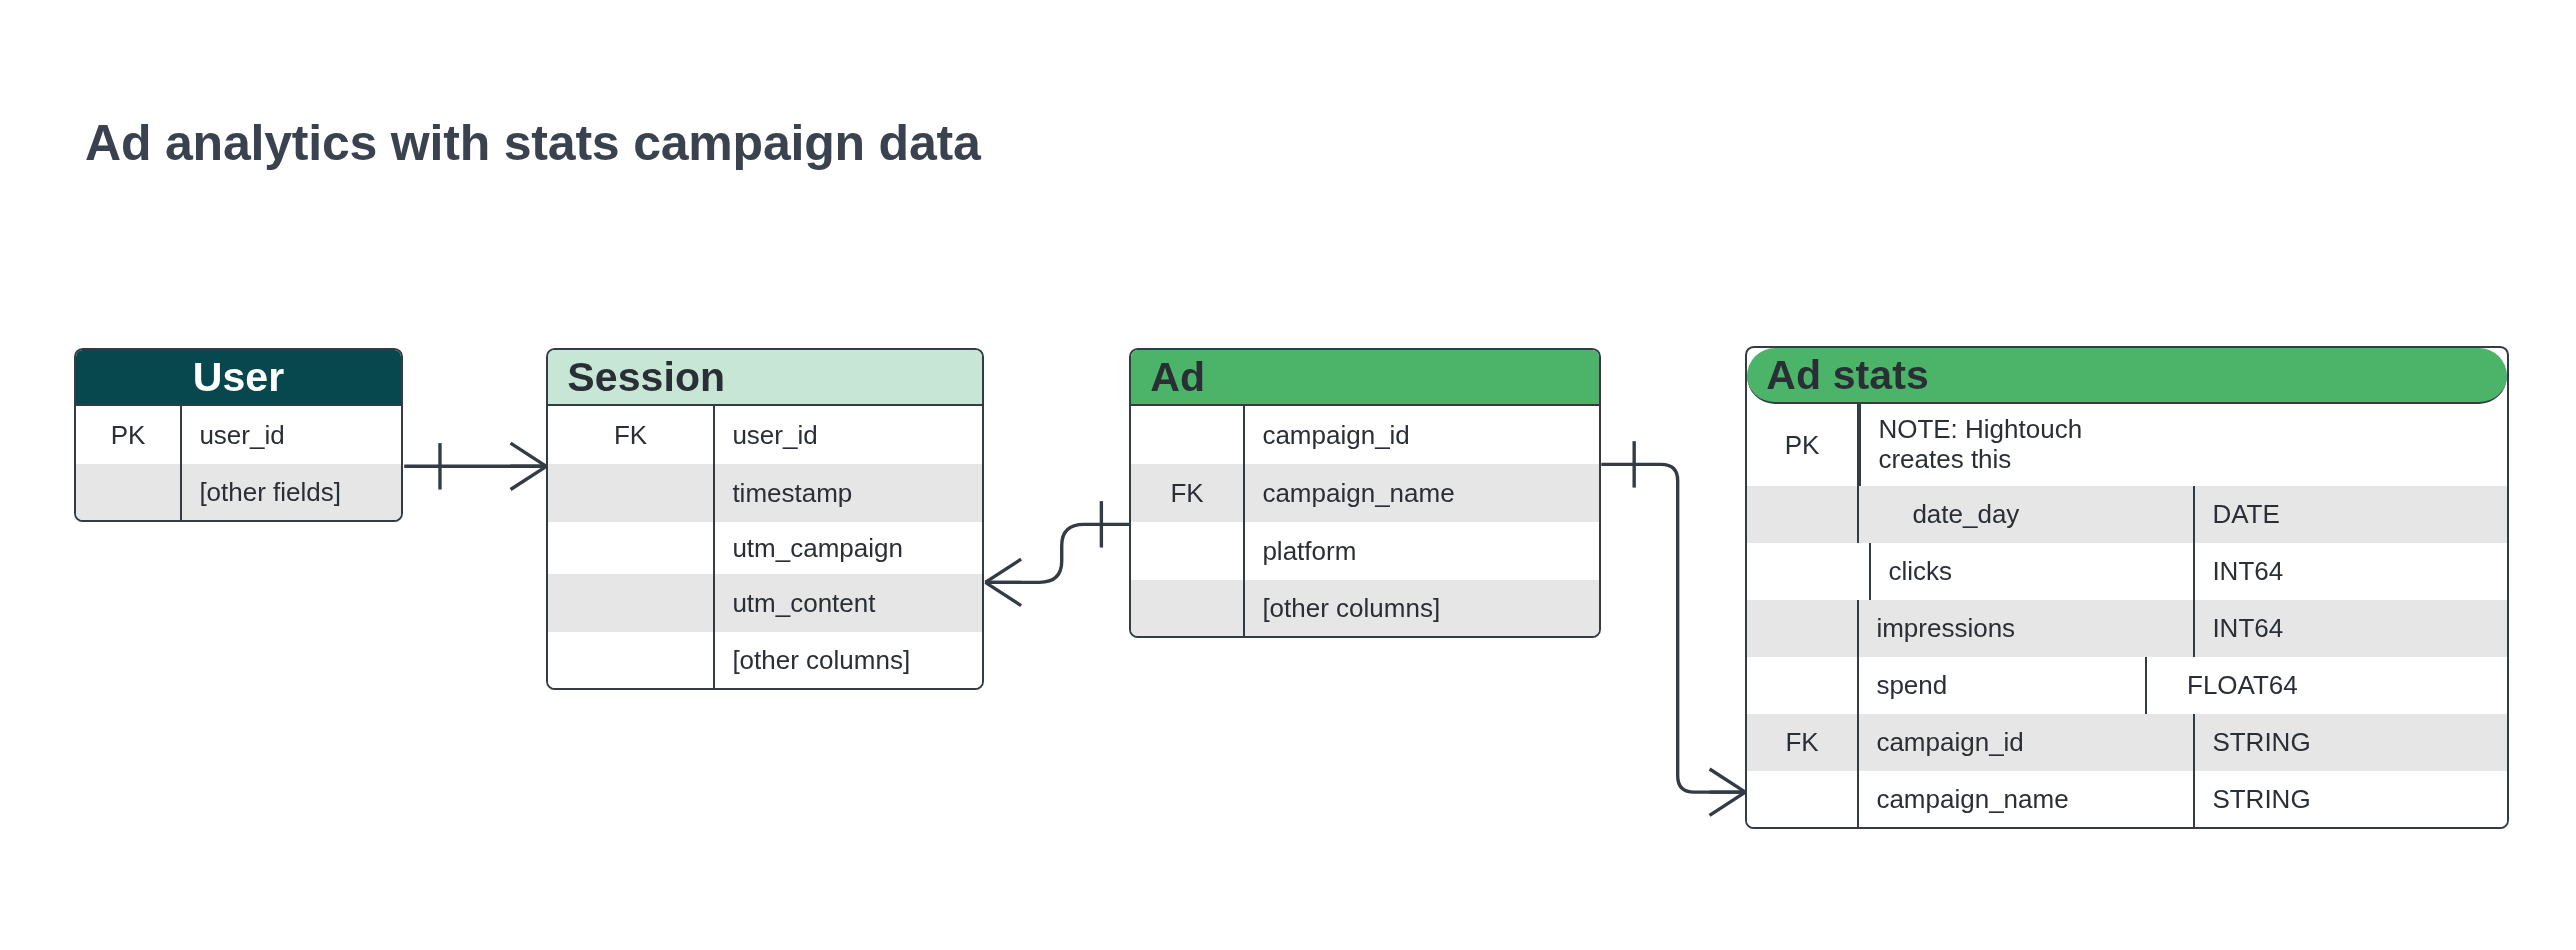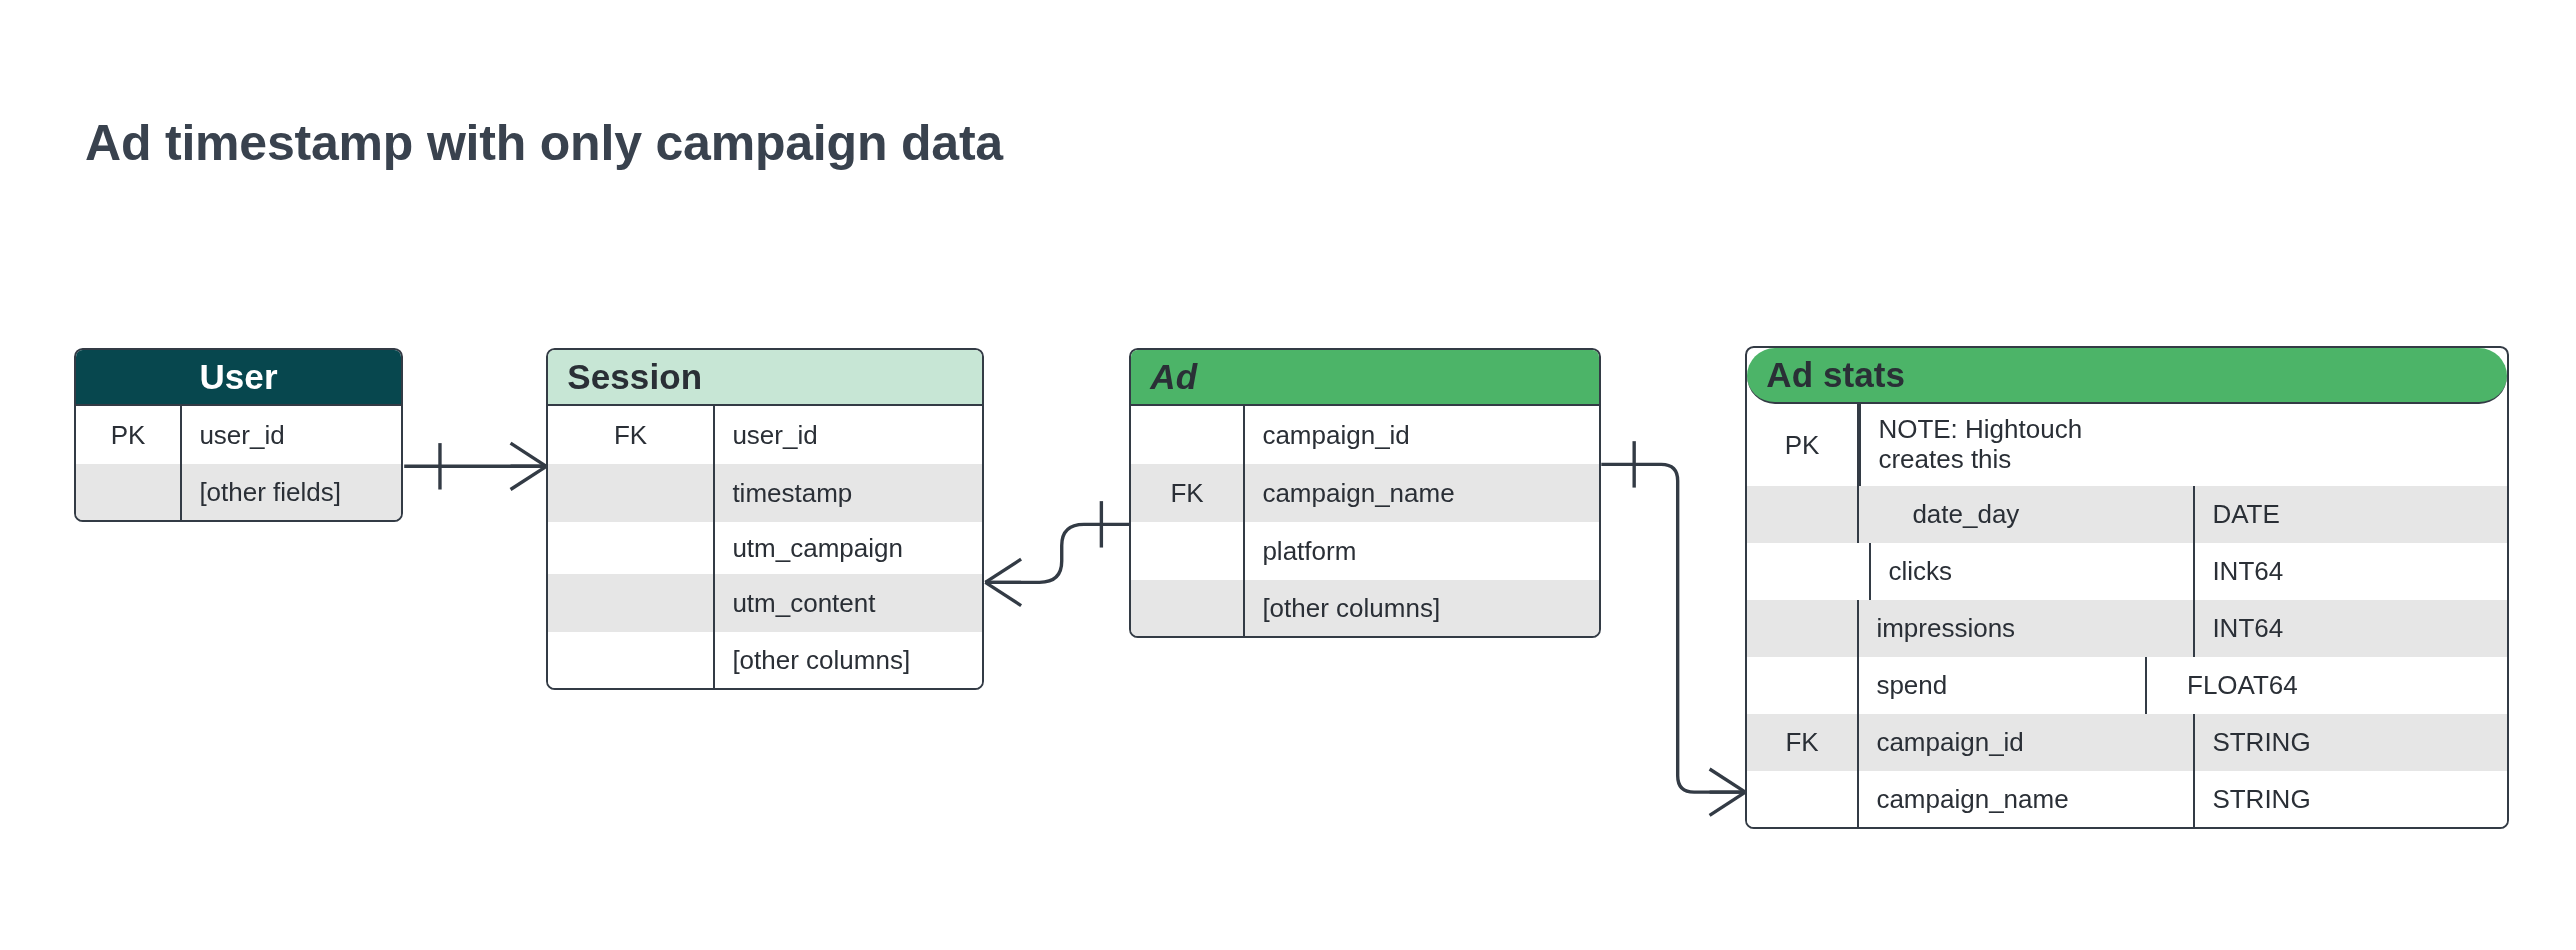--- a/index.html
+++ b/index.html
@@ -34,21 +34,21 @@
     border-radius: 8.7px;
     background: #ffffff;
     overflow: hidden;
     z-index: 3;
   }
 
   .entity-header {
     box-sizing: border-box;
     width: 100%;
     border-bottom: 2.4px solid #333b45;
-    font-size: 35px;
+    font-size: 41px;
     font-weight: bold;
     display: flex;
     align-items: center;
     letter-spacing: 0.1px;
   }
   .entity-header.centered { justify-content: center; }
   .entity-header.left { justify-content: flex-start; padding-left: 19.3px; }
 
   .entity-rows { width: 100%; }
 
@@ -92,21 +92,21 @@
     left: 0; top: 0;
     width: 2576px;
     height: 951px;
     z-index: 1;
     pointer-events: none;
   }
 </style>
 </head>
 <body>
 
-<div id="diagram-title">Ad timestamp with only campaign data</div>
+<div id="diagram-title">Ad analytics with stats campaign data</div>
 
 <svg id="connector-layer" viewBox="0 0 2664 983" xmlns="http://www.w3.org/2000/svg">
   <g fill="none" stroke="#333b45" stroke-width="3.5" stroke-linecap="butt">
 
     <g>
       <line x1="418" y1="482" x2="565" y2="482"></line>
       <line x1="455" y1="458" x2="455" y2="506"></line>
       <line x1="565" y1="482" x2="528" y2="458"></line>
       <line x1="565" y1="482" x2="528" y2="506"></line>
       <line x1="565" y1="482" x2="528" y2="482"></line>
@@ -165,21 +165,21 @@
       <div class="cell cell-name">utm_content</div>
     </div>
     <div class="er-row plain" style="height:56px;">
       <div class="cell cell-key" style="width:167px;"></div>
       <div class="cell cell-name">[other columns]</div>
     </div>
   </div>
 </div>
 
 <div class="er-entity" id="entity-ad" style="left:1129px; top:348px; width:472px;">
-  <div class="entity-header left" style="height:56px; background:#4cb468; color:#2a2f36;font-style:italic;">Ad</div>
+  <div class="entity-header left" style="height:56px; background:#4cb468; color:#2a2f36;">Ad</div>
   <div class="entity-rows">
     <div class="er-row plain" style="height:58px;">
       <div class="cell cell-key" style="width:114px;"></div>
       <div class="cell cell-name">campaign_id</div>
     </div>
     <div class="er-row alt" style="height:58px;">
       <div class="cell cell-key" style="width:114px;">FK</div>
       <div class="cell cell-name">campaign_name</div>
     </div>
     <div class="er-row plain" style="height:58px;">

